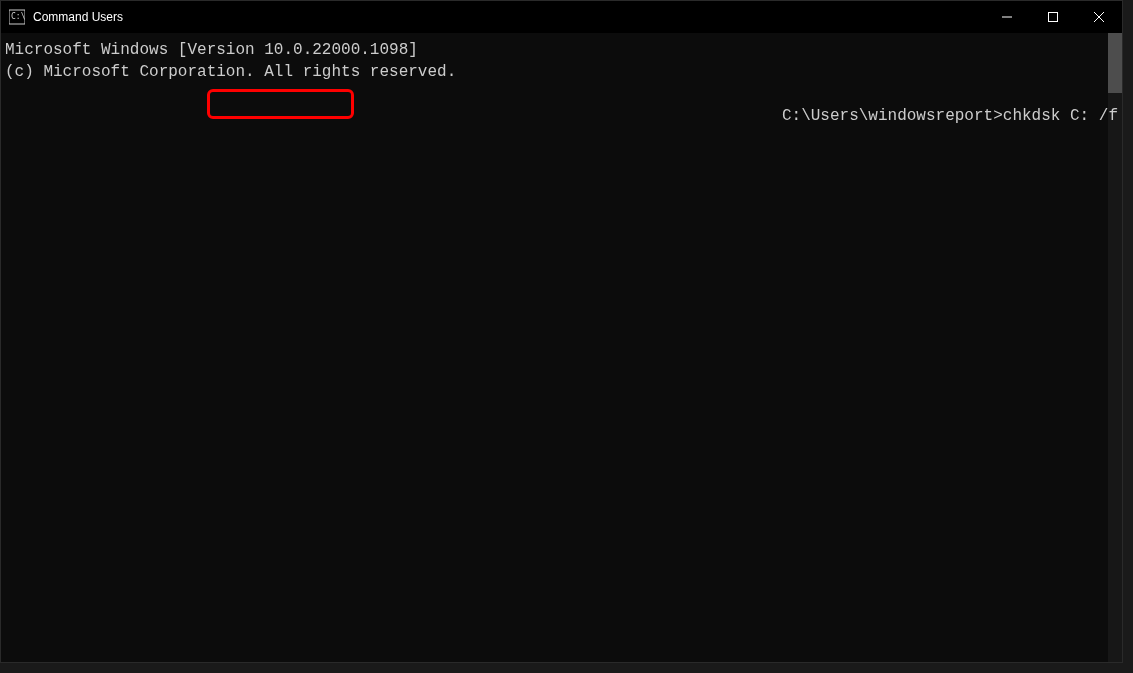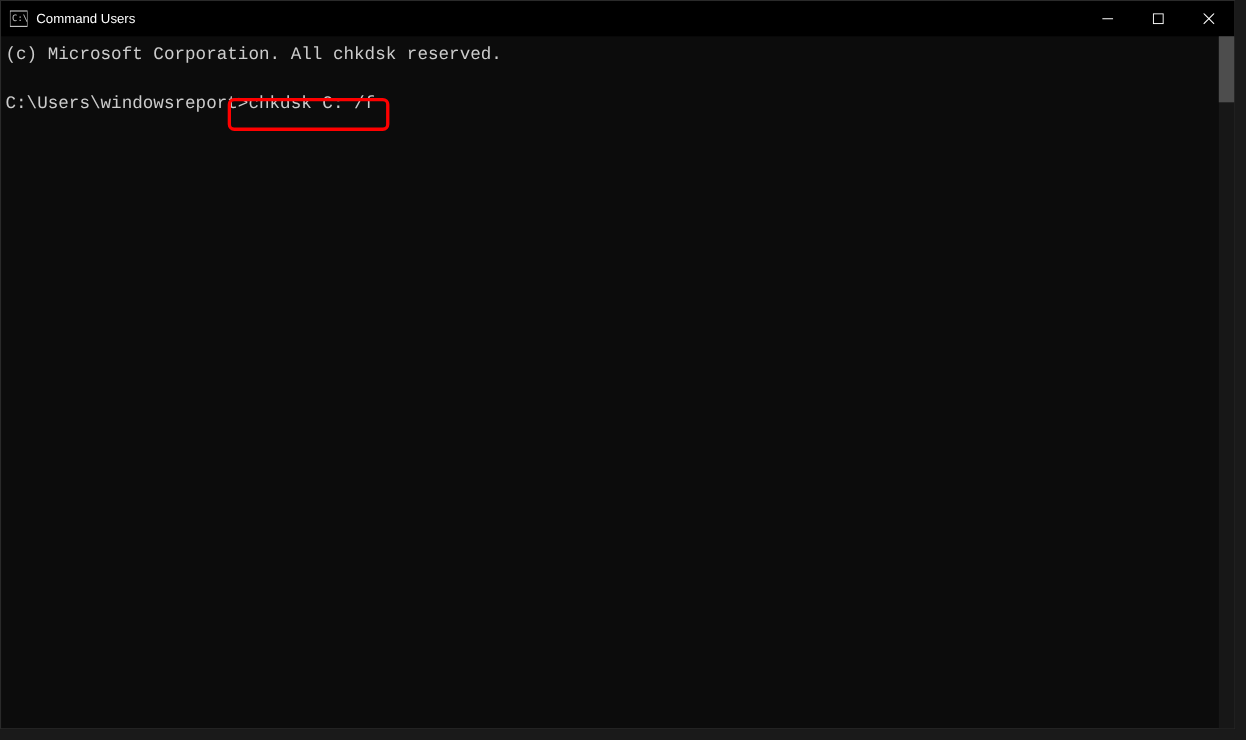--- a/index.html
+++ b/index.html
@@ -73,20 +73,21 @@
       position: relative;
       height: calc(100% - 32px);
     }
     .terminal-line {
       white-space: pre;
       color: #cccccc;
     }
     .prompt-line {
       white-space: pre;
       color: #cccccc;
+      text-align: right;
     }
     .highlight-box {
       position: absolute;
       border: 3px solid #ff0000;
       border-radius: 6px;
       pointer-events: none;
     }
     .scrollbar {
       position: absolute;
       right: 0;
@@ -135,19 +136,20 @@
           <line x1="10" y1="0" x2="0" y2="10" stroke="#ffffff" stroke-width="1"></line>
         </svg>
       </div>
     </div>
   </div>
 
   <div class="scrollbar-track"></div>
   <div class="scrollbar"></div>
 
   <div class="terminal">
-    <div class="terminal-line">(c) Microsoft Corporation. All chkdsk reserved.</div>
+    <div class="terminal-line">Microsoft Windows [Version 10.0.22000.1098]</div>
+    <div class="terminal-line">(c) Microsoft Corporation. All rights reserved.</div>
     <div class="terminal-line"> </div>
     <div class="prompt-line"><span>C:\Users\windowsreport&gt;</span><span>chkdsk C: /f</span></div>
 
     <div class="highlight-box" style="left: 206px; top: 56px; width: 147px; height: 30px;"></div>
   </div>
 </div>
 
 </body></html>

